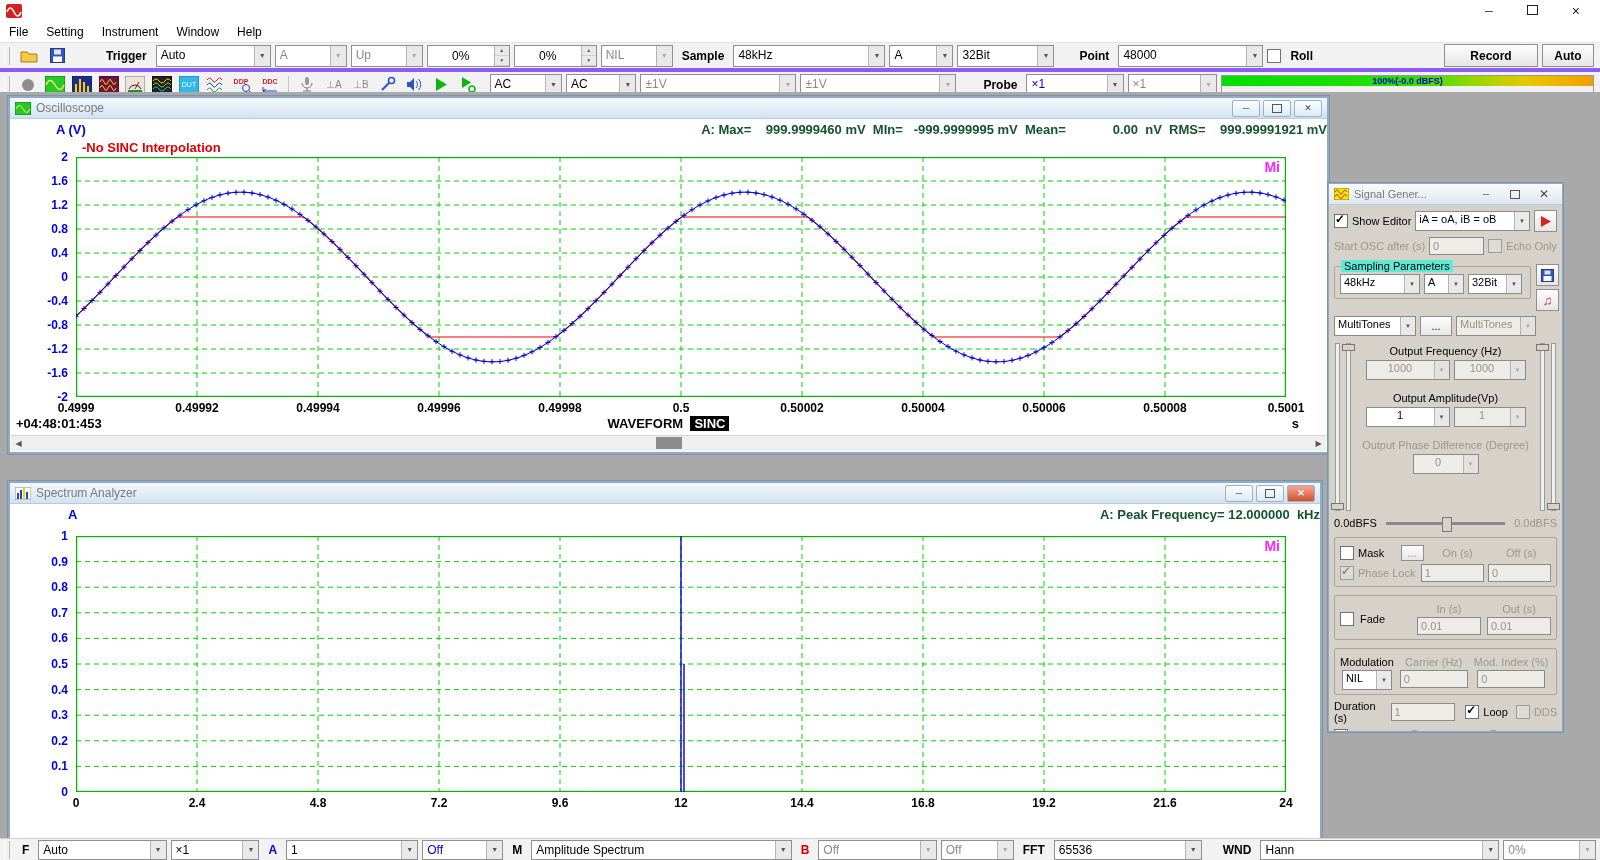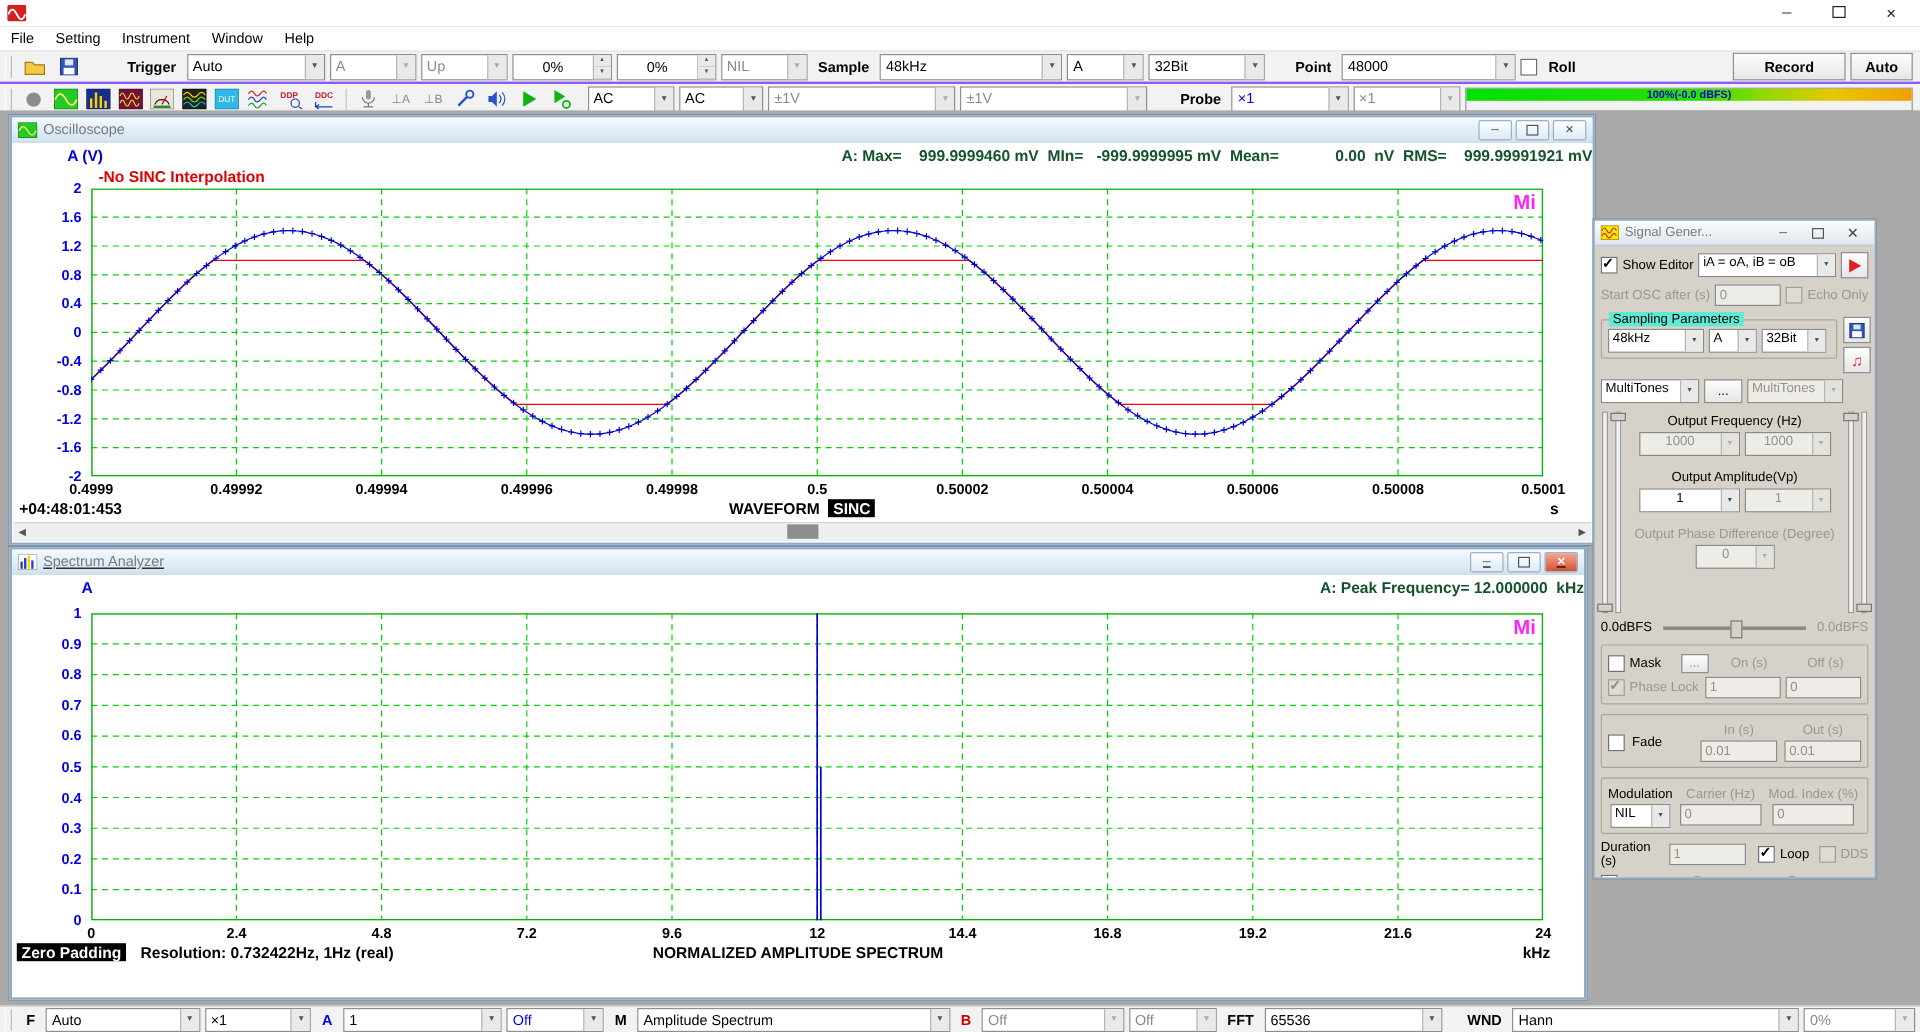--- a/index.html
+++ b/index.html
@@ -7,21 +7,21 @@
        font-family:"Liberation Sans",sans-serif;font-size:12px;color:#000;}
 
   
   .titlebar{height:22px;background:#fff;display:flex;align-items:center;gap:6px;padding:0 6px;}
   .titlebar .ttext{white-space:pre;font-size:12px;}
   .winctl{margin-left:auto;display:flex;gap:34px;padding-right:14px;align-items:center;}
   .winctl span{font-size:11px;color:#222;cursor:default;}
   .winctl .mx{display:inline-block;width:9px;height:8px;border:1px solid #222;}
   .menubar{height:20px;background:#fff;display:flex;align-items:center;border-bottom:1px solid #e3e3e3;}
   .menubar span{padding:2px 9px;}
-  .tb{position:relative;background:#f2f2f2;display:flex;align-items:center;gap:4px;padding:0 4px;border-bottom:2px solid #8b5cf6;}
+  .tb{position:relative;background:#f2f2f2;display:flex;align-items:center;gap:4px;padding:0 4px;border-bottom:4px solid #8b5cf6;}
   .tb1,.tb2{height:25px;}
   .grip{width:4px;height:18px;border-left:1px solid #fff;border-right:1px solid #b9b9b9;margin:0 3px 0 0;}
   .lb{font-weight:bold;padding:0 5px;white-space:nowrap;}
   .blue{color:#0000dd;} .red{color:#d00000;}
 
   
   .combo{display:flex;align-items:stretch;background:#fff;border:1px solid #8f8f8f;height:20px;}
   .combo .cv{flex:1;padding:2px 4px;white-space:nowrap;overflow:hidden;}
   .combo .ca{width:15px;background:#e9e9e9;border-left:1px solid #b5b5b5;display:flex;align-items:center;justify-content:center;font-size:7px;color:#555;}
   .combo.dis .cv{color:#8a8a8a;} .combo.dis .ca{color:#aaa;}
@@ -51,28 +51,28 @@
   .wtitle{height:20px;background:linear-gradient(#f4f9fe,#d2e2f1);display:flex;align-items:center;gap:5px;padding:0 5px;
           color:#7a7a7a;border-bottom:1px solid #b9cadb;}
   .wbtns{margin-left:auto;display:flex;gap:3px;}
   .wbtn{width:26px;height:15px;border:1px solid #9ab1c6;border-radius:2px;background:linear-gradient(#fdfeff,#dceaf6);
         display:flex;align-items:center;justify-content:center;font-size:9px;color:#444;}
   .wbtn .mx{display:inline-block;width:8px;height:7px;border:1px solid #555;}
   .wbtn.closered{background:linear-gradient(#f4a692,#d5512f);color:#fff;font-weight:bold;}
   .wcontent{position:relative;height:calc(100% - 21px);background:#fff;overflow:hidden;}
 
   #scope{left:8px;top:4px;width:1317px;height:354px;}
-  #spec{left:8px;top:364px;width:1310px;height:373px;text-decoration:underline;}
+  #spec{left:8px;top:389px;width:1310px;height:373px;}
 
   .stats{position:absolute;top:3px;left:0;right:0;text-align:right;color:#14532d;font-weight:bold;font-size:13px;white-space:pre;}
   .chlabel{position:absolute;top:3px;left:46px;color:#0000dd;font-weight:bold;font-size:13px;}
   .anno{position:absolute;top:21px;left:72px;color:#e00000;font-weight:bold;font-size:13px;}
   .plot{position:absolute;left:66px;width:1210px;background:#fff;}
   #scope .plot{top:38px;height:240px;} #spec .plot{top:32px;height:256px;}
-  .milogo{position:absolute;top:2px;right:6px;color:#f828f8;font-weight:bold;font-size:17px;}
+  .milogo{position:absolute;top:2px;right:6px;color:#f828f8;font-weight:bold;font-size:14px;}
   .yticks{position:absolute;left:0;width:62px;font-weight:bold;color:#0000dd;font-size:12px;}
   #scope .yticks{top:38px;height:240px;} #spec .yticks{top:32px;height:256px;}
   .yticks span{position:absolute;right:4px;transform:translateY(-50%);}
   .xticks{position:absolute;left:66px;width:1210px;height:14px;font-weight:bold;font-size:12px;}
   #scope .xticks{top:282px;} #spec .xticks{top:292px;}
   .xticks span{position:absolute;transform:translateX(-50%);white-space:nowrap;}
   .brow{position:absolute;left:0;right:0;height:16px;font-size:13px;font-weight:bold;}
   #scope .brow{top:297px;} #spec .brow{top:307px;}
   .brow .ts{position:absolute;left:6px;}
   .brow .ctr{position:absolute;left:0;right:0;text-align:center;}
@@ -468,28 +468,20 @@
             <span style="left:20.00%">4.8</span>
             <span style="left:30.00%">7.2</span>
             <span style="left:40.00%">9.6</span>
             <span style="left:50.00%">12</span>
             <span style="left:60.00%">14.4</span>
             <span style="left:70.00%">16.8</span>
             <span style="left:80.00%">19.2</span>
             <span style="left:90.00%">21.6</span>
             <span style="left:100.00%">24</span>
           </div>
-        <div class="brow">
-          <span class="lft">
-            <span class="badge">Zero Padding</span>
-            <span>Resolution: 0.732422Hz, 1Hz (real)</span>
-          </span>
-          <span class="ctr">NORMALIZED AMPLITUDE SPECTRUM</span>
-          <span class="unit">kHz</span>
-        </div>
       </div>
     </div>
 
     <div class="win" id="sg">
       <div class="wtitle">
         <svg width="15" height="12">
             <rect width="15" height="12" fill="#ffe800" stroke="#907700"></rect>
             <path d="M1 4 Q3 0 5 4 T9 4 T13 4 M1 8.5 Q3 4.5 5 8.5 T9 8.5 T13 8.5" stroke="#c03030" fill="none"></path>
           </svg>
         <span>Signal Gener...</span>

